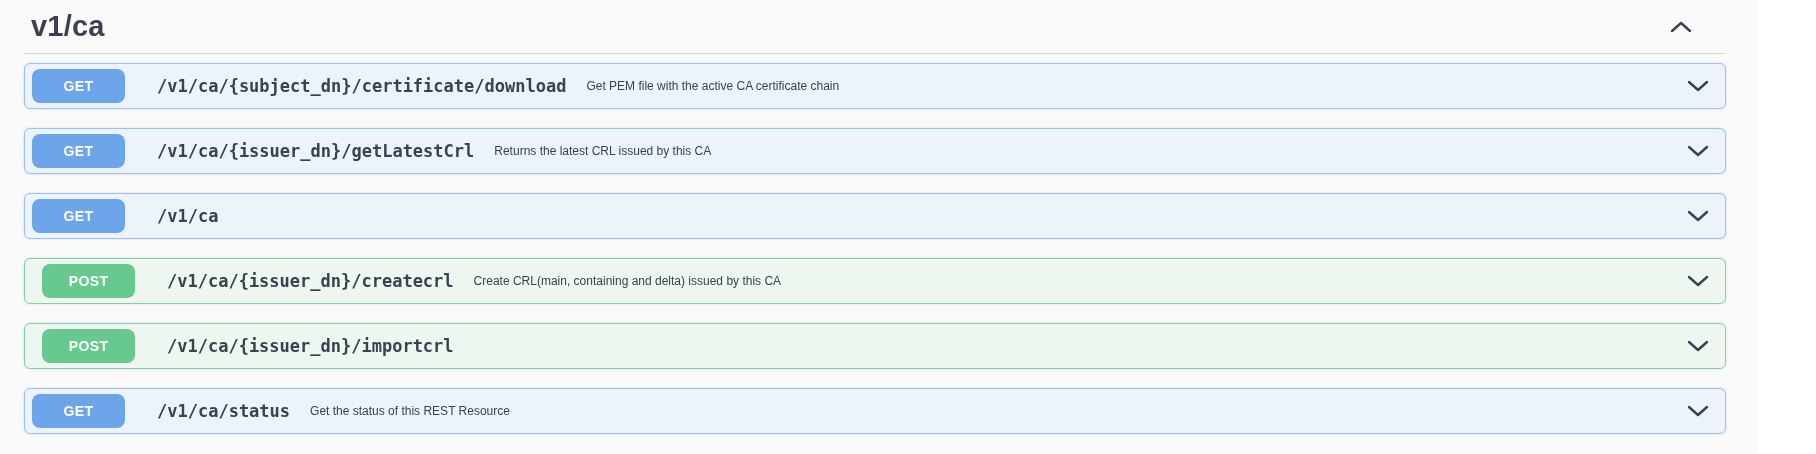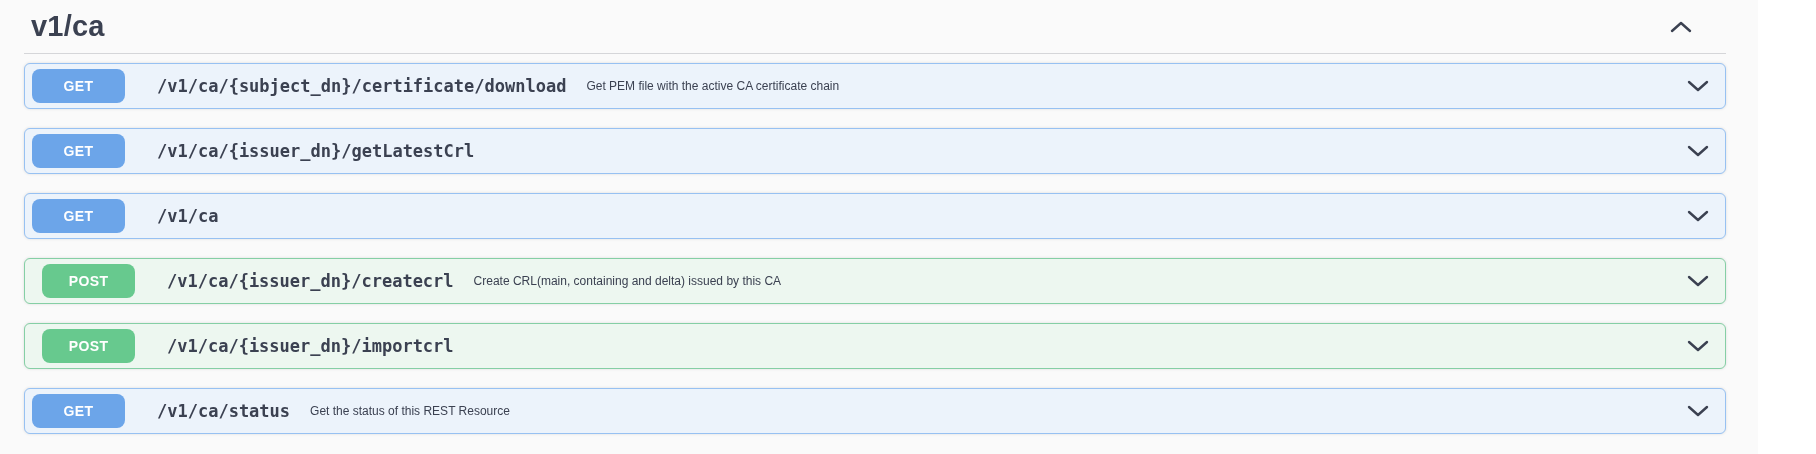--- a/index.html
+++ b/index.html
@@ -127,20 +127,21 @@
     <span class="op-chevron">
       <svg class="chev" width="22" height="12" viewBox="0 0 22 12">
         <path d="M2 2 L11 10 L20 2" fill="none" stroke="#3b4151" stroke-width="2.4" stroke-linecap="round" stroke-linejoin="round"></path>
       </svg>
     </span>
   </div>
 
   <div class="opblock get">
     <button class="method-badge">GET</button>
     <span class="op-path">/v1/ca/{issuer_dn}/getLatestCrl</span>
+    <span class="op-desc">Returns the latest CRL issued by this CA</span>
     <span class="op-chevron">
       <svg class="chev" width="22" height="12" viewBox="0 0 22 12">
         <path d="M2 2 L11 10 L20 2" fill="none" stroke="#3b4151" stroke-width="2.4" stroke-linecap="round" stroke-linejoin="round"></path>
       </svg>
     </span>
   </div>
 
   <div class="opblock get">
     <button class="method-badge">GET</button>
     <span class="op-path">/v1/ca</span>

